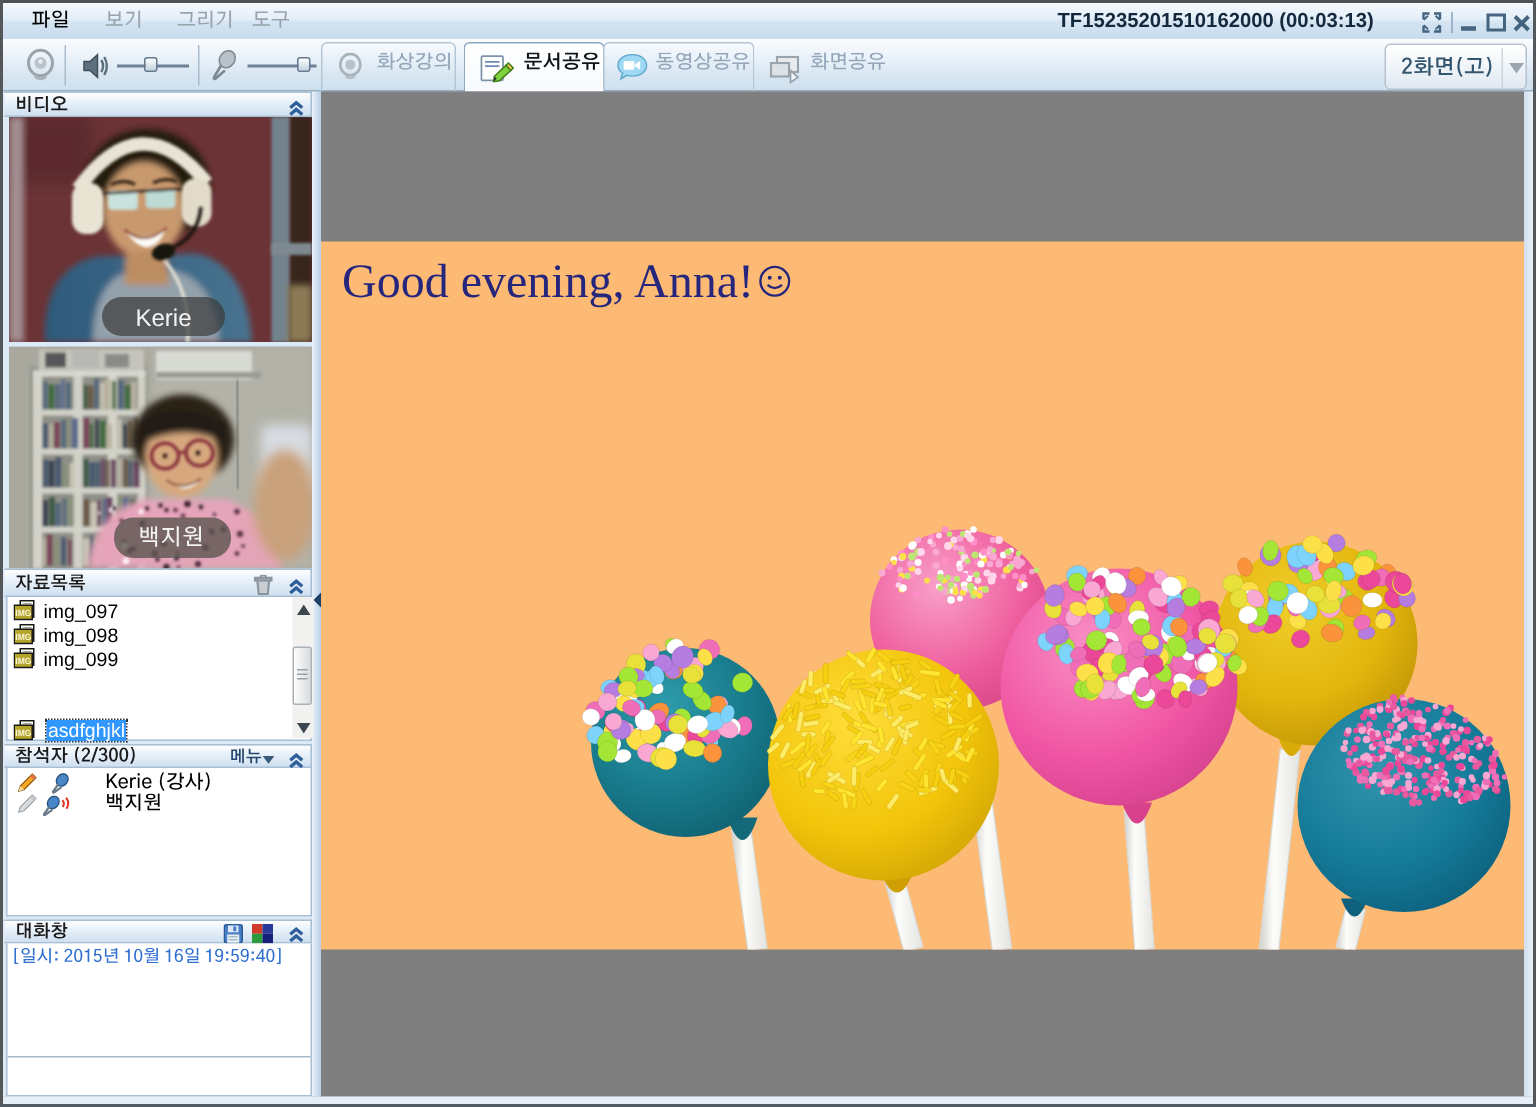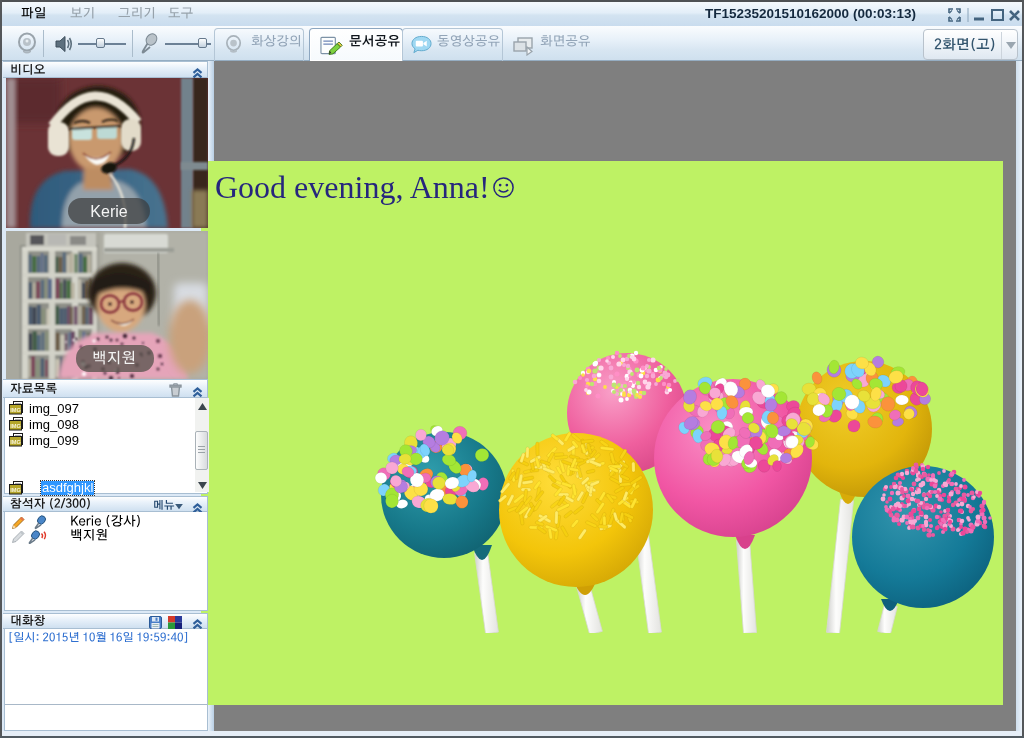--- a/index.html
+++ b/index.html
@@ -5,28 +5,28 @@
 body{position:relative;background:#4e5154;font-family:"Liberation Sans",sans-serif}
 .abs{position:absolute}
 .titlebar{left:2px;top:2px;width:1020px;height:24px;background:linear-gradient(#f4f9fd 0%,#e3eef8 45%,#d3e3f1 55%,#c9dcee 100%)}
 .toolbar{left:2px;top:26px;width:1020px;height:35px;background:linear-gradient(#fafcfe 0%,#e8f1f9 40%,#d8e6f2 70%,#cfe0ee 100%);border-bottom:1px solid #95adc2}
 .content{left:2px;top:61px;width:1020px;height:670px;background:#d6e4f2}
 .sidebar{left:0;top:0;width:206px;height:670px;background:#dce9f6}
 .phead{left:1px;width:205px;height:17px;background:linear-gradient(#fefefe,#e8f1fa 40%,#cfe0f0);border:1px solid #a8bed2;border-left:none}
 .mainarea{left:212px;top:0;width:802px;height:670px;background:#7f7f7f}
 .rstrip{left:1014px;top:0;width:6px;height:670px;background:linear-gradient(90deg,#cfdfee,#eaf2fa)}
 .cstrip{left:206px;top:0;width:6px;height:670px;background:linear-gradient(90deg,#eaf2fa,#b9cfe4)}
-.whitedoc{left:199px;top:100px;width:802px;height:544px;background:#bef264}
+.whitedoc{left:212px;top:100px;width:802px;height:472px;background:#fdba74}
 .botframe{left:2px;top:731px;width:1020px;height:5px;background:#e6eef7}
 .botline{left:0;top:736px;width:1024px;height:2px;background:#515a61}
 .tab{position:absolute;top:2px;height:33px;border:1px solid #b4c6d6;border-bottom:none;border-radius:4px 4px 0 0;display:flex;align-items:center}
 .tabact{background:linear-gradient(#ffffff,#f6fafd);border-color:#8ca6c0;box-shadow:0 0 0 1px #fff inset}
 .greet{font-family:"Liberation Serif",serif;font-size:32px;color:#26267d}
 .flist{font-size:13px;color:#000;}
-.frow{position:absolute;left:0;height:16px;display:flex;align-items:center}
+.frow{position:absolute;left:0;height:16px;display:flex;align-items:flex-start}
 .sel{background:#2f97ff;color:#fff;outline:1px dotted #333;display:inline-block;height:14px;line-height:14px}
 </style></head><body>
 
 <div class="abs" style="left:0;top:0;width:1024px;height:2px;background:#4e5154"></div>
 <div class="abs" style="left:0;top:0;width:2px;height:738px;background:#54575a"></div>
 <div class="abs" style="left:1022px;top:0;width:2px;height:738px;background:#54575a"></div>
 <div class="abs titlebar">
 <span class="abs" style="left:19px;top:5px"><svg width="27" height="16" viewBox="0 0 27 16">
         <path d="M9.1025390625 11.542578125V-0.21328124999999964H10.2958984375V4.6236328125H12.212890625V5.7662109375H10.2958984375V11.542578125ZM0.5712890625 9.2828125V8.21640625H2.208984375V1.9957031250000004H0.837890625V0.9166015625000004H8.17578125V1.9957031250000004H6.7666015625V8.1275390625Q7.7060546875 8.0767578125 8.48046875 8.0005859375V9.0162109375Q6.0048828125 9.2828125 2.79296875 9.2828125ZM3.3642578125 8.21640625 4.1513671875 8.2037109375Q4.31640625 8.2037109375 4.90673828125 8.191015625Q5.4970703125 8.1783203125 5.611328125 8.1783203125V1.9957031250000004H3.3642578125Z M15.5263671875 11.36484375V8.2798828125H22.546875V7.15H15.4501953125V6.1470703125H23.740234375V9.18125H16.7197265625V10.3619140625H24.044921875V11.36484375ZM22.5341796875 5.6265625V-0.21328124999999964H23.7275390625V5.6265625ZM13.9267578125 2.5542968750000004Q13.9267578125 1.3990234375000004 14.80908203125 0.7007812500000004Q15.69140625 0.0025390625000003553 17.0625 0.0025390625000003553Q18.408203125 0.0025390625000003553 19.30322265625 0.7007812500000004Q20.1982421875 1.3990234375000004 20.1982421875 2.5542968750000004Q20.1982421875 3.7095703125000004 19.3095703125 4.41416015625Q18.4208984375 5.11875 17.0625 5.11875Q15.6787109375 5.11875 14.802734375 4.4205078125Q13.9267578125 3.7222656250000004 13.9267578125 2.5542968750000004ZM15.1455078125 2.5542968750000004Q15.1455078125 3.2652343750000004 15.68505859375 3.7222656250000004Q16.224609375 4.179296875 17.0625 4.179296875Q17.900390625 4.179296875 18.43994140625 3.7222656250000004Q18.9794921875 3.2652343750000004 18.9794921875 2.5542968750000004Q18.9794921875 1.8560546875000004 18.43994140625 1.3990234375000004Q17.900390625 0.9419921875000004 17.0625 0.9419921875000004Q16.25 0.9419921875000004 15.69775390625 1.4053710937500004Q15.1455078125 1.8687500000000004 15.1455078125 2.5542968750000004Z" fill="#000000"></path>
       </svg></span>
@@ -1340,21 +1340,21 @@
 </svg>
         <span style="margin-left:5px">img_099</span>
       </div>
 <div class="frow flist" style="top:82px;width:200px">
         <svg width="15" height="14" viewBox="0 0 15 14" style="margin-left:4px;flex:none">
 <rect x="4.5" y="0.5" width="9" height="11" fill="#fff" stroke="#1a1a1a"></rect>
 <path d="M6 2.5 h6 M6 4.5 h6" stroke="#888" stroke-width="0.7"></path>
 <rect x="0.5" y="3.5" width="12" height="9.5" fill="#b5a62a" stroke="#1a1a1a"></rect>
 <text x="1.2" y="10.6" font-size="6" font-weight="bold" fill="#f8f4da" font-family="Liberation Sans" textLength="10.8" lengthAdjust="spacingAndGlyphs">IMG</text>
 </svg>
-        <span class="sel" style="margin-left:17px;padding:0 1px">asdfghjkl</span>
+        <span class="sel" style="margin-left:7px;padding:0 1px">asdfghjkl</span>
       </div>
 <div class="abs" style="left:190px;top:0;width:14px;height:94px;background:#f1f2f0">
 <svg class="abs" style="left:3px;top:5px" width="9" height="7" viewBox="0 0 9 7">
           <path d="M4.5 0 L9 7 L0 7 Z" fill="#3c464e"></path>
         </svg>
 <div class="abs" style="left:0px;top:33px;width:13px;height:39px;background:linear-gradient(90deg,#fdfdfd,#d8dbde);border:1px solid #aab2b8;border-radius:2px">
 <div style="margin:14px 2px 0 2px;border-top:1.5px solid #9aa2a8"></div>
           <div style="margin:2px 2px 0 2px;border-top:1.5px solid #9aa2a8"></div>
           <div style="margin:2px 2px 0 2px;border-top:1.5px solid #9aa2a8"></div>
         </div>

